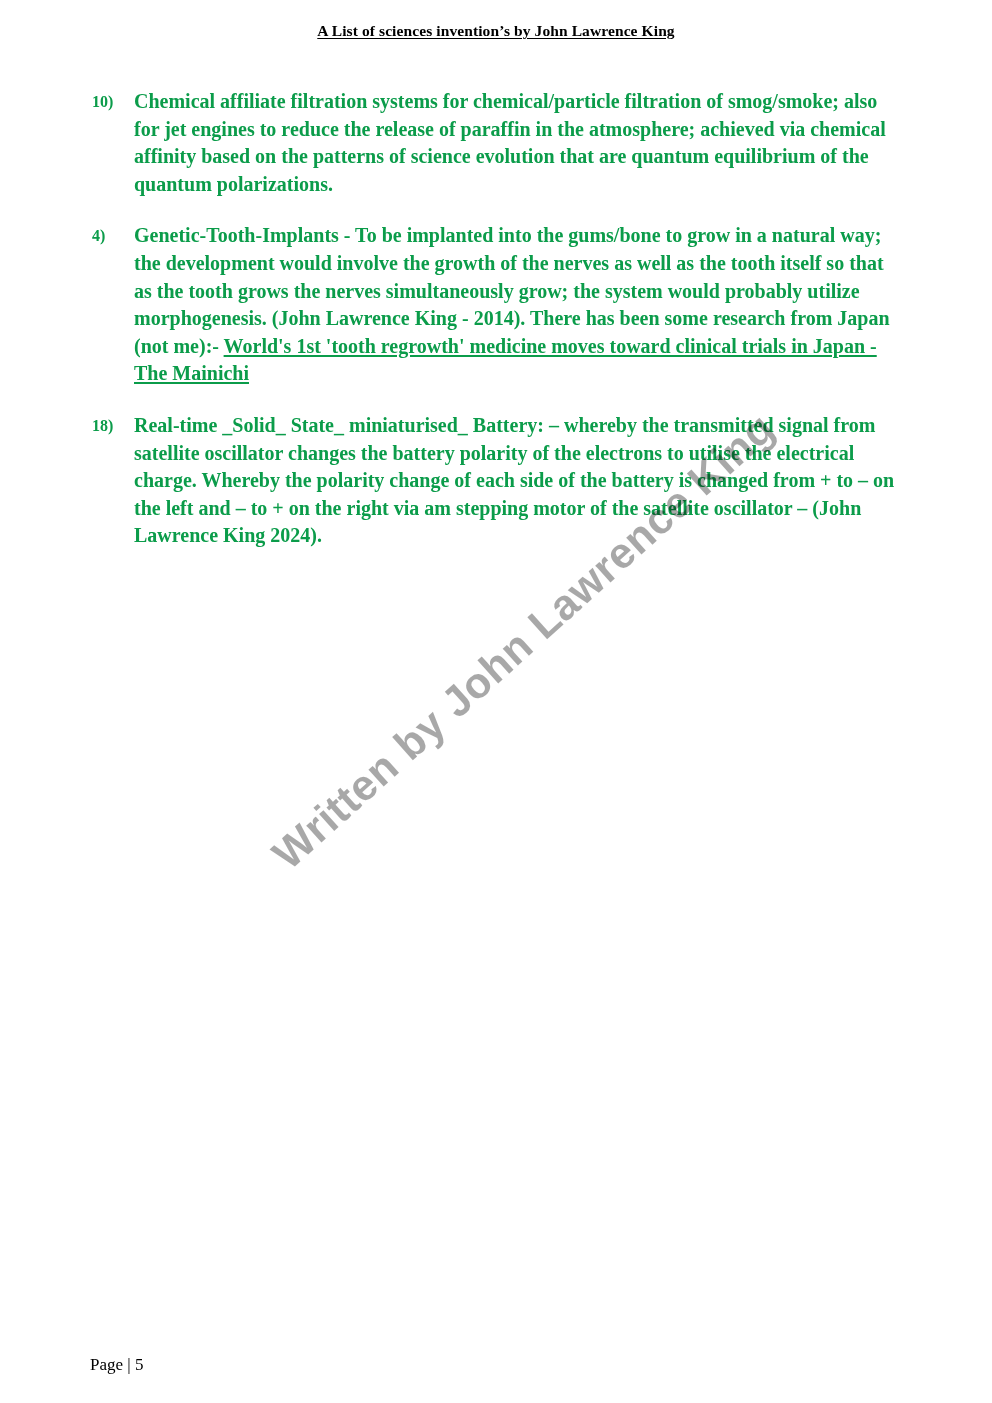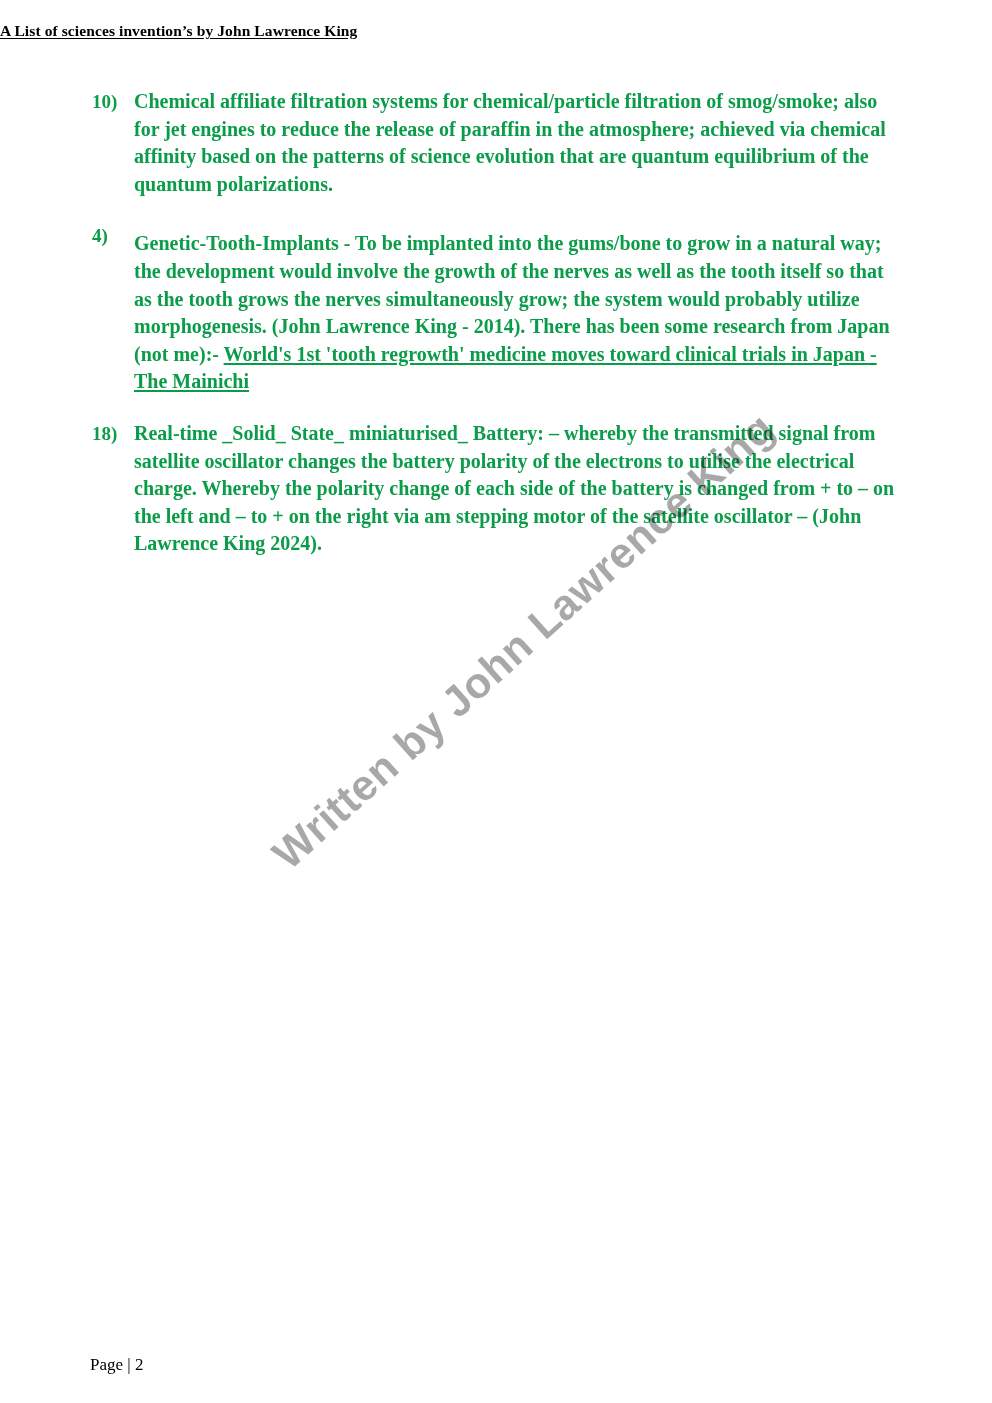--- a/index.html
+++ b/index.html
@@ -22,20 +22,21 @@
     height: 1403px;
     box-sizing: border-box;
   }
 
   
   .doc-header {
     position: absolute;
     top: 22px;
     left: 0;
     width: 992px;
+    text-align: center;
   }
   .doc-header .title {
     display: inline-block;
     font-size: 15.5px;
     font-weight: bold;
     font-family: "Liberation Serif", serif;
     color: #000000;
     text-decoration: underline;
     text-underline-offset: 2px;
     letter-spacing: 0.1px;
@@ -50,21 +51,21 @@
   }
 
   .item {
     display: flex;
     align-items: flex-start;
     margin-bottom: 24px;
   }
   .item .marker {
     flex: 0 0 auto;
     width: 42px;
-    font-size: 19px;
+    font-size: 16px;
     font-weight: bold;
     color: #0b9c4a;
     font-family: "Liberation Serif", serif;
     line-height: 27.6px;
   }
   .item .body {
     flex: 1 1 auto;
     font-size: 20px;
     font-weight: bold;
     color: #0b9c4a;
@@ -73,21 +74,21 @@
     text-align: left;
   }
   .item .body .link {
     color: #0b9c4a;
     text-decoration: underline;
     text-underline-offset: 2px;
   }
 
   
   #item-10 .body { width: 725px; }
-  #item-11 .body { width: 765px; margin-top: 8px; }
+  #item-11 .body { width: 765px; }
   #item-12 .body { width: 760px; }
 
   
   .watermark {
     position: absolute;
     left: 296px;
     top: 500px;
     width: 420px;
     height: 400px;
     pointer-events: none;
@@ -143,16 +144,16 @@
       <div class="body">Real-time _Solid_ State_ miniaturised_ Battery:  – whereby the transmitted signal from satellite oscillator changes the battery polarity of the electrons to utilise the electrical charge. Whereby the polarity change of each side of the battery is changed from + to – on the left and – to + on the right via am stepping motor of the satellite oscillator – (John Lawrence King 2024).</div>
     </div>
 
   </div>
 
   <div class="watermark">
     <span>Written by John Lawrence King</span>
   </div>
 
   <div class="doc-footer">
-    <span>Page | 2</span>
+    <span>Page | 5</span>
   </div>
 
 </div>
 
 </body></html>

